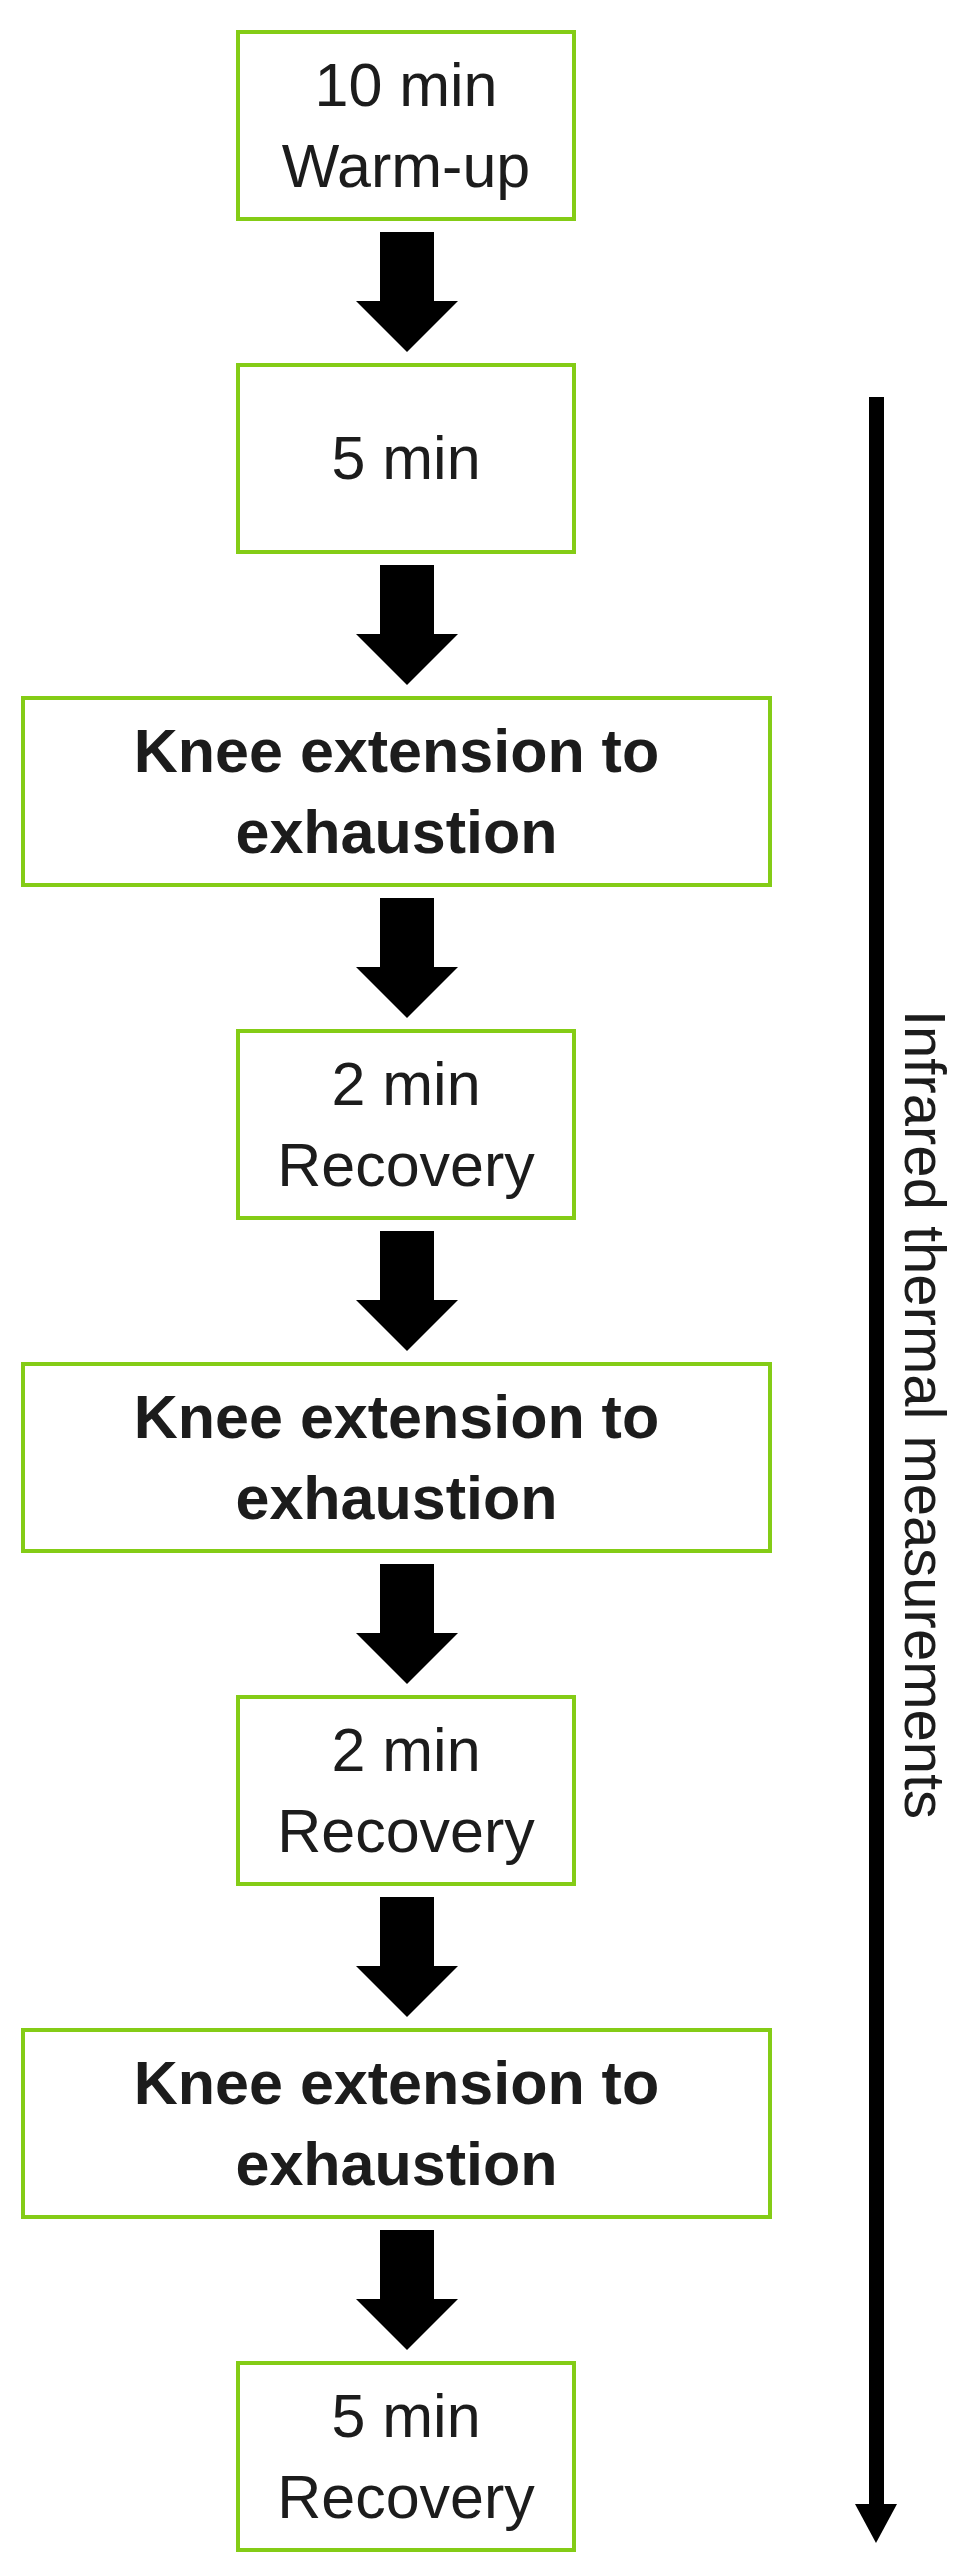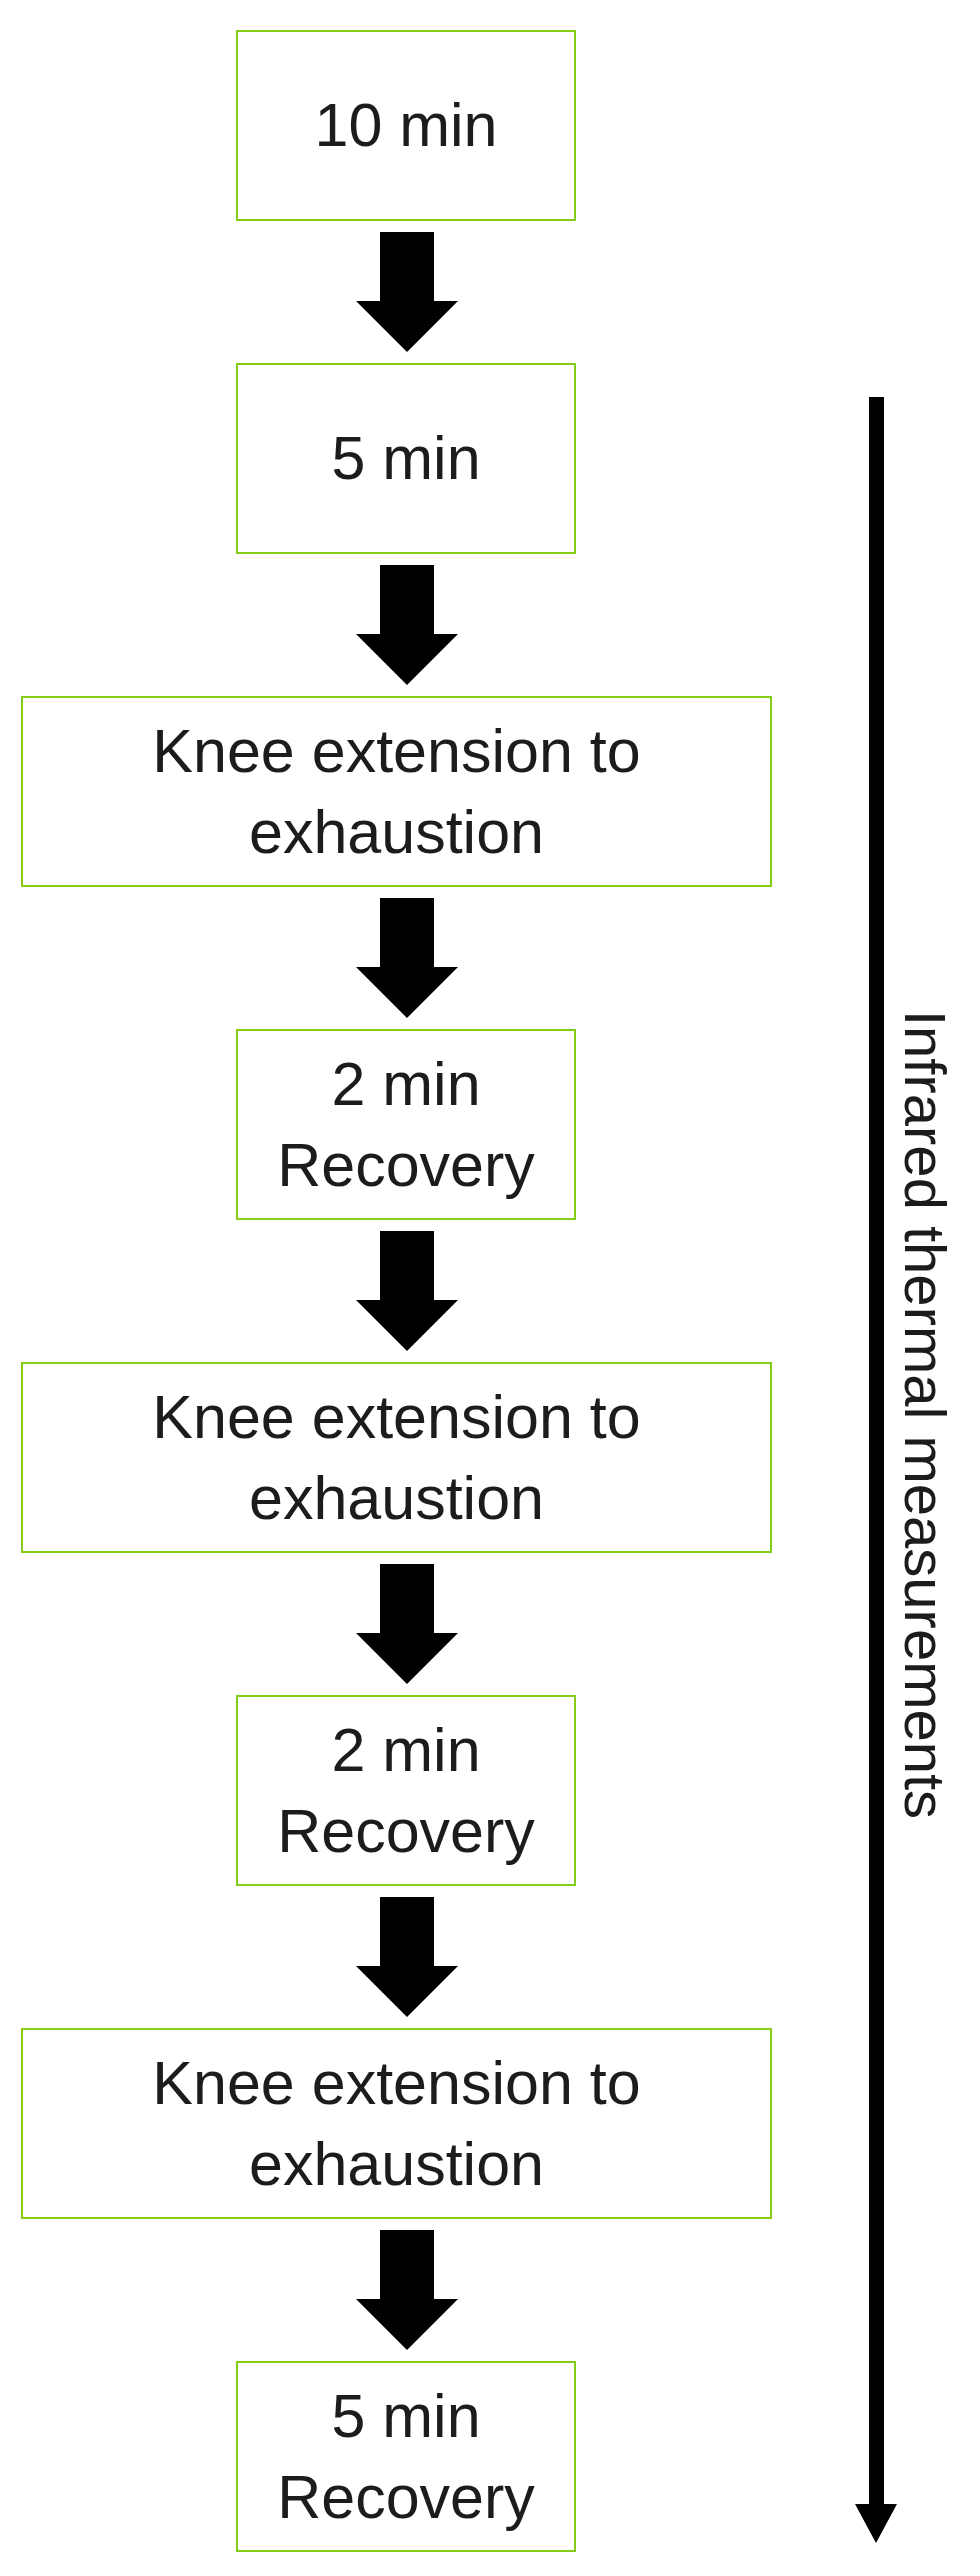--- a/index.html
+++ b/index.html
@@ -8,34 +8,34 @@
     width: 980px;
     height: 2576px;
     background: #ffffff;
     font-family: "Liberation Sans", sans-serif;
     overflow: hidden;
   }
   .box {
     position: absolute;
     box-sizing: border-box;
     height: 191px;
-    border: 2px solid #84cc16;
+    border: 4px solid #84cc16;
     background: #ffffff;
     display: flex;
     flex-direction: column;
     align-items: center;
     justify-content: center;
     text-align: center;
     color: #1c1c1c;
     font-size: 61px;
     line-height: 81px;
     white-space: nowrap;
   }
   .box.narrow { left: 236px; width: 340px; }
-  .box.wide   { left: 21px;  width: 751px; }
+  .box.wide   { left: 21px;  width: 751px; font-weight: bold; }
   .down-arrow {
     position: absolute;
     left: 356px;
     width: 102px;
     height: 120px;
   }
   .down-arrow .shaft {
     width: 54px;
     height: 69px;
     background: #000000;
@@ -78,20 +78,21 @@
     white-space: nowrap;
   }
 </style>
 </head>
 <body>
 
 <div class="canvas">
 
   <div class="box narrow" style="top:30px">
     <span>10 min</span>
+    <span>Warm-up</span>
   </div>
 
   <div class="down-arrow" style="top:232px">
     <div class="shaft"></div>
     <div class="head"></div>
   </div>
 
   <div class="box narrow" style="top:363px">
     <span>5 min</span>
   </div>

